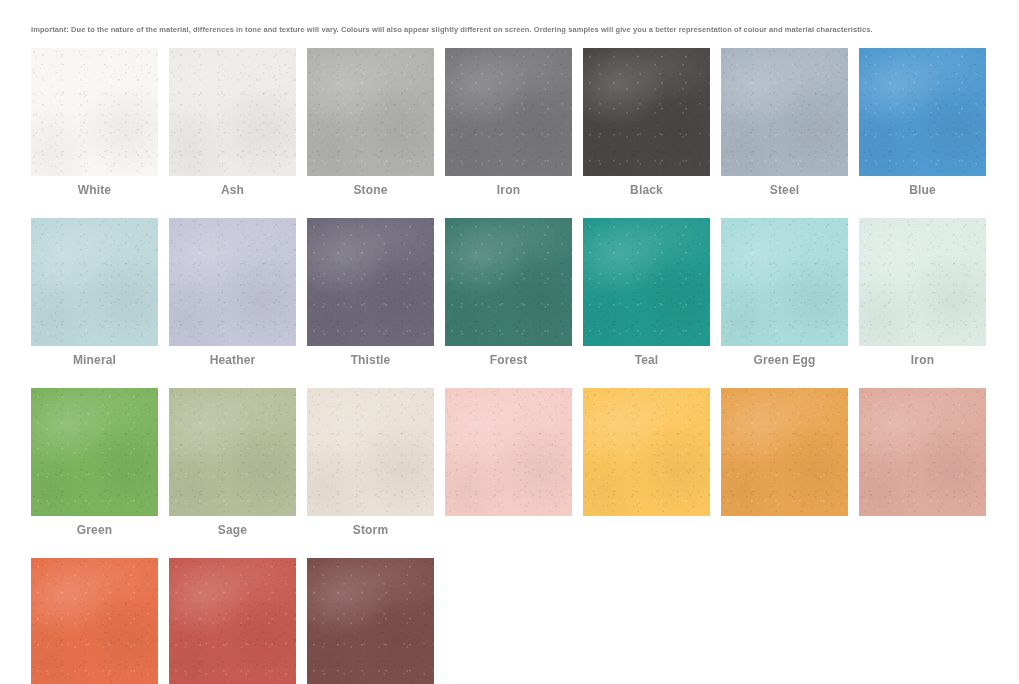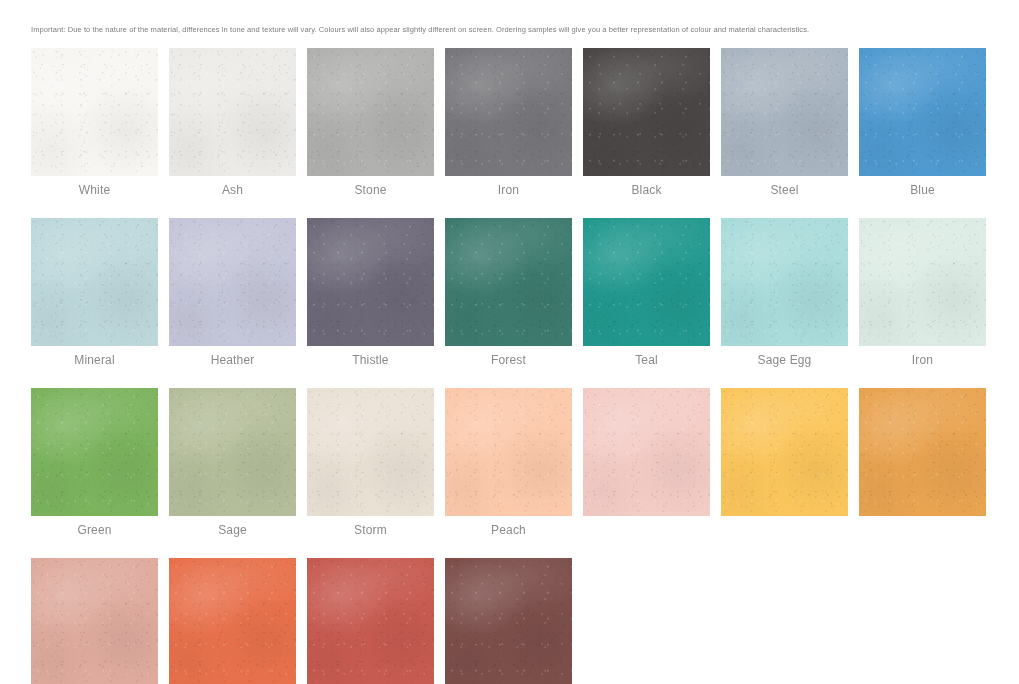--- a/index.html
+++ b/index.html
@@ -14,20 +14,21 @@
   body {
     font-family: "Liberation Sans", sans-serif;
     -webkit-font-smoothing: antialiased;
   }
 
   .page {
     position: relative;
     width: 830px;
     height: 684px;
     box-sizing: border-box;
+    font-weight: bold;
   }
 
   
   .disclaimer {
     position: absolute;
     left: 31px;
     top: 24px;
     width: 960px;
     font-size: 7.5px;
     line-height: 11px;
@@ -163,43 +164,39 @@
       <div class="swatch-cell">
         <div class="swatch-chip" style="background-color: rgb(62, 123, 111);"></div>
         <div class="swatch-label">Forest</div>
       </div>
       <div class="swatch-cell">
         <div class="swatch-chip" style="background-color: rgb(34, 153, 143);"></div>
         <div class="swatch-label">Teal</div>
       </div>
       <div class="swatch-cell">
         <div class="swatch-chip" style="background-color: rgb(169, 220, 219);"></div>
-        <div class="swatch-label">Sage Egg</div>
+        <div class="swatch-label">Green Egg</div>
       </div>
       <div class="swatch-cell">
         <div class="swatch-chip" style="background-color: rgb(220, 236, 228);"></div>
         <div class="swatch-label">Iron</div>
       </div>
       <div class="swatch-cell">
         <div class="swatch-chip" style="background-color: rgb(124, 180, 94);"></div>
         <div class="swatch-label">Green</div>
       </div>
       <div class="swatch-cell">
         <div class="swatch-chip" style="background-color: rgb(181, 190, 155);"></div>
         <div class="swatch-label">Sage</div>
       </div>
       <div class="swatch-cell">
         <div class="swatch-chip" style="background-color: rgb(234, 225, 213);"></div>
         <div class="swatch-label">Storm</div>
       </div>
       <div class="swatch-cell">
-        <div class="swatch-chip" style="background-color: rgb(252, 201, 171);"></div>
-        <div class="swatch-label">Peach</div>
-      </div>
-      <div class="swatch-cell">
         <div class="swatch-chip" style="background-color: rgb(244, 204, 198);"></div>
       </div>
       <div class="swatch-cell">
         <div class="swatch-chip" style="background-color: rgb(251, 198, 92);"></div>
       </div>
       <div class="swatch-cell">
         <div class="swatch-chip" style="background-color: rgb(233, 164, 81);"></div>
       </div>
       <div class="swatch-cell">
         <div class="swatch-chip" style="background-color: rgb(223, 171, 158);"></div>

